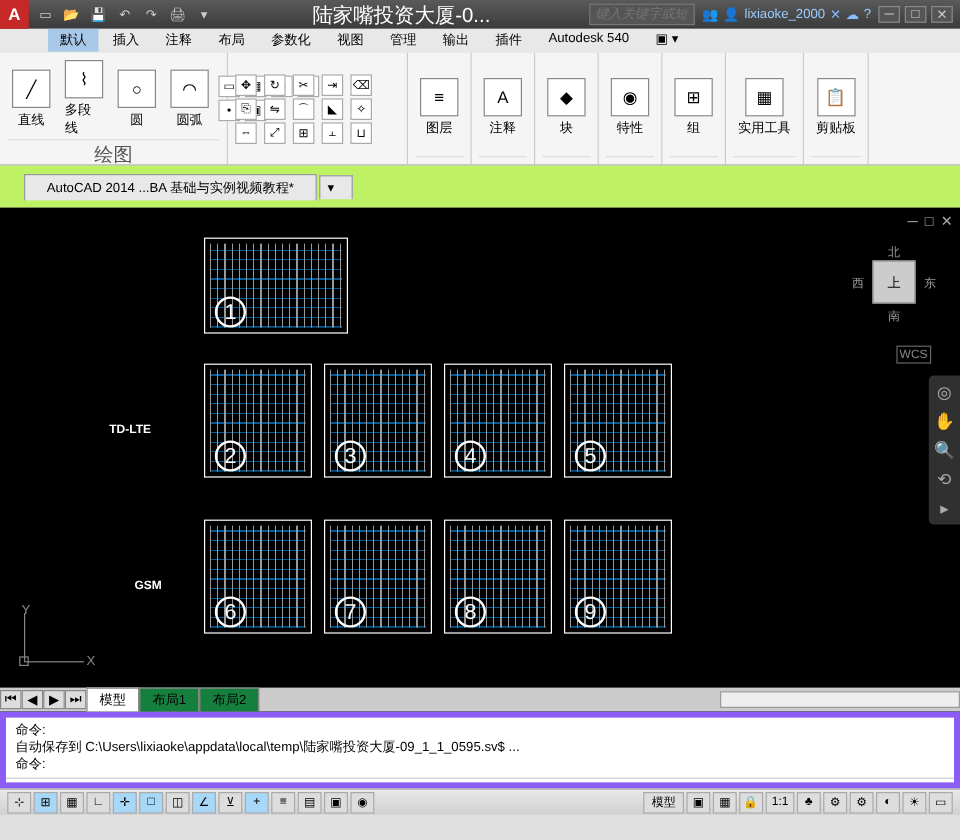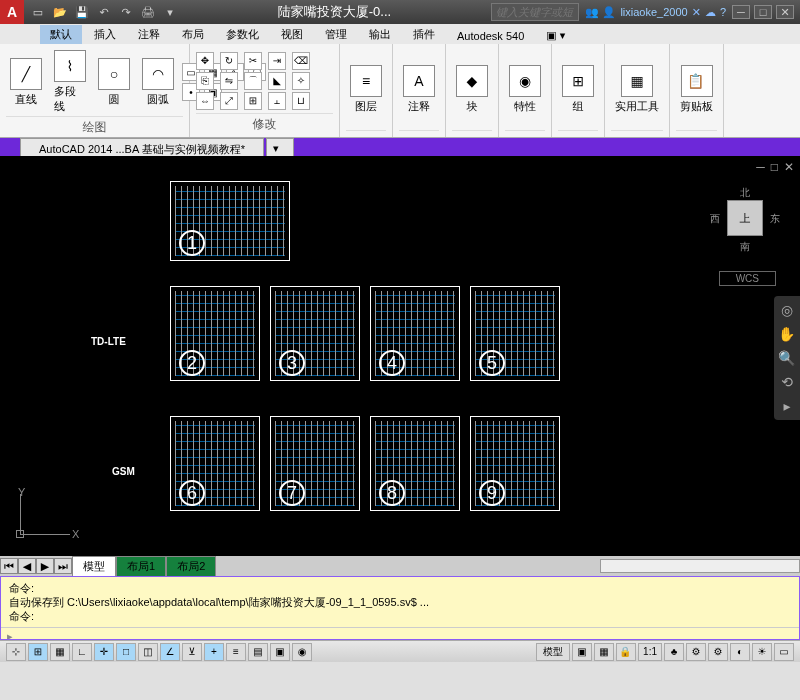--- a/index.html
+++ b/index.html
@@ -1,60 +1,60 @@
 <!DOCTYPE html>
 <html><head>
 <meta charset="utf-8">
 <style>
 *{margin:0;padding:0;box-sizing:border-box;font-family:"Microsoft YaHei",Arial,sans-serif;font-size:11px}
 body{width:800px;height:700px;background:#e0e0e0;overflow:hidden;position:relative}
 .titlebar{height:24px;background:linear-gradient(#5a5a5a,#3a3a3a);display:flex;align-items:center;color:#ccc}
 .app-icon{width:24px;height:24px;background:#c62828;display:flex;align-items:center;justify-content:center;color:#fff;font-weight:bold;font-size:14px}
 .qat{display:flex;gap:6px;margin-left:6px}
 .qat span{width:16px;height:16px;display:flex;align-items:center;justify-content:center;color:#ccc;cursor:pointer}
-.title-text{flex:1;text-align:center;color:#fff;font-size:13px}
+.title-text{flex:1;text-align:center;color:#fff;font-size:17px}
 .search-box{width:88px;height:18px;background:#555;border:1px solid #777;color:#aaa;padding:0 4px;font-style:italic}
 .user-area{display:flex;gap:4px;align-items:center;margin:0 6px;color:#9cf}
 .win-controls{display:flex;gap:4px;margin-right:6px}
 .win-controls span{width:18px;height:14px;border:1px solid #888;display:flex;align-items:center;justify-content:center;cursor:pointer;background:#555}
-.menubar{height:20px;background:#e8e8e8;display:flex;align-items:flex-end;padding-left:40px;gap:2px}
+.menubar{height:20px;background:#e8e8e8;display:flex;align-items:flex-start;padding-left:40px;gap:2px}
 .menubar span{padding:2px 10px;cursor:pointer}
 .menubar .active{background:#a8c8e8}
 .ribbon{height:94px;background:#f5f5f5;border-bottom:1px solid #aaa;display:flex}
 .ribbon-panel{border-right:1px solid #ccc;display:flex;flex-direction:column;padding:4px 6px}
 .panel-content{flex:1;display:flex;gap:4px;align-items:center}
-.panel-label{text-align:center;font-size:12px;color:#555;border-top:1px solid #ddd;padding-top:2px}
+.panel-label{text-align:center;font-size:16px;color:#555;border-top:1px solid #ddd;padding-top:2px}
 .tool-btn{display:flex;flex-direction:column;align-items:center;gap:2px;padding:2px 4px;cursor:pointer}
 .tool-btn .icon{width:24px;height:24px;border:1px solid #888;background:#fff;display:flex;align-items:center;justify-content:center;font-size:14px}
 .tool-btn.big .icon{width:32px;height:32px}
 .tool-grid{display:grid;grid-template-columns:repeat(4,20px);gap:2px}
 .tool-grid span{width:18px;height:18px;border:1px solid #aaa;background:#fff;display:flex;align-items:center;justify-content:center;font-size:10px;cursor:pointer}
-.doc-tabs{height:18px;background:#6d28d9;display:flex;align-items:flex-start;padding-left:20px}
+.doc-tabs{height:35px;background:#bef264;display:flex;align-items:center;padding-left:20px}
 .doc-tab{padding:3px 18px;background:#e8e8e8;border:1px solid #999;border-bottom:none;margin-right:2px;cursor:pointer;display:flex;align-items:center;gap:6px}
 .doc-tab.active{background:#fff}
 .canvas-area{height:420px;background:#000;position:relative;overflow:hidden}
 .view-controls{position:absolute;top:4px;right:6px;display:flex;gap:6px;z-index:5}
 .view-controls span{color:#aaa;cursor:pointer;font-size:12px}
 .viewcube{position:absolute;top:30px;right:20px;width:70px;height:80px;z-index:5}
 .cube-face{width:36px;height:36px;background:#ccc;border:1px solid #888;position:absolute;top:14px;left:17px;display:flex;align-items:center;justify-content:center;cursor:pointer}
 .cube-dir{position:absolute;color:#999;font-size:10px}
-.wcs-badge{position:absolute;top:115px;right:24px;border:1px solid #666;color:#888;padding:1px 16px;font-size:10px}
+.wcs-badge{position:absolute;top:115px;right:24px;border:1px solid #666;color:#888;padding:1px 2px;font-size:10px}
 .navbar{position:absolute;right:0;top:140px;width:26px;background:rgba(80,80,80,0.6);display:flex;flex-direction:column;gap:8px;padding:6px 0;align-items:center;border-radius:4px 0 0 4px}
 .navbar span{color:#aaa;cursor:pointer;font-size:14px}
 .drawing{position:absolute;border:1px solid #fff;background:#000}
 .drawing::after{content:attr(data-num);position:absolute;bottom:4px;left:8px;color:#fff;font-size:18px;width:22px;height:22px;border:2px solid #fff;border-radius:50%;display:flex;align-items:center;justify-content:center}
 .schematic{position:absolute;inset:4px;background:repeating-linear-gradient(90deg,#fff 0,#fff 1px,transparent 1px,transparent 6px),repeating-linear-gradient(0deg,#09f 0,#09f 1px,transparent 1px,transparent 8px);opacity:0.6}
 .row-label{position:absolute;color:#fff;font-size:10px;font-weight:bold}
 .ucs{position:absolute;bottom:30px;left:10px;color:#888;font-size:10px}
 .layout-tabs{position:absolute;bottom:0;left:0;right:0;height:20px;background:#ccc;display:flex;align-items:center}
 .layout-tabs .nav{display:flex;gap:0}
 .layout-tabs .nav span{width:18px;height:16px;border:1px solid #888;background:#ddd;display:flex;align-items:center;justify-content:center;cursor:pointer}
 .layout-tab{padding:2px 10px;background:#15803d;border:1px solid #888;cursor:pointer}
 .layout-tab.active{background:#fff}
-.cmd-area{height:64px;background:#fef9c3;border:1px solid #8b5cf6;overflow:hidden}
+.cmd-area{height:64px;background:#ffffff;border:5px solid #8b5cf6;overflow:hidden}
 .cmd-history{padding:4px 8px;font-family:monospace;font-size:11px;line-height:14px}
 .cmd-input-row{display:flex;align-items:center;border-top:1px solid #ccc;padding:2px 6px}
 .cmd-input-row input{flex:1;border:none;background:transparent;font-style:italic;color:#888;outline:none}
 .statusbar{height:22px;background:linear-gradient(#e8e8e8,#d0d0d0);display:flex;align-items:center;padding:0 6px;gap:2px;border-top:1px solid #aaa}
 .statusbar .coords{font-family:monospace;min-width:170px}
 .status-btn{width:20px;height:18px;border:1px solid #aaa;background:#ddd;display:flex;align-items:center;justify-content:center;cursor:pointer;font-size:10px}
 .status-btn.on{background:#a8d8f8}
 .spacer{flex:1}
 </style>
 </head>
@@ -145,21 +145,20 @@
           <span>⌒</span>
           <span>◣</span>
           <span>✧</span>
         <span>⇔</span>
           <span>⤢</span>
           <span>⊞</span>
           <span>⫠</span>
           <span>⊔</span>
       </div>
     </div>
-    <div class="panel-label">修改</div>
   </div>
   <div class="ribbon-panel">
       <div class="panel-content">
         <div class="tool-btn big">
           <div class="icon">≡</div>
           <span>图层</span>
         </div>
       </div>
       <div class="panel-label"></div>
     </div>

